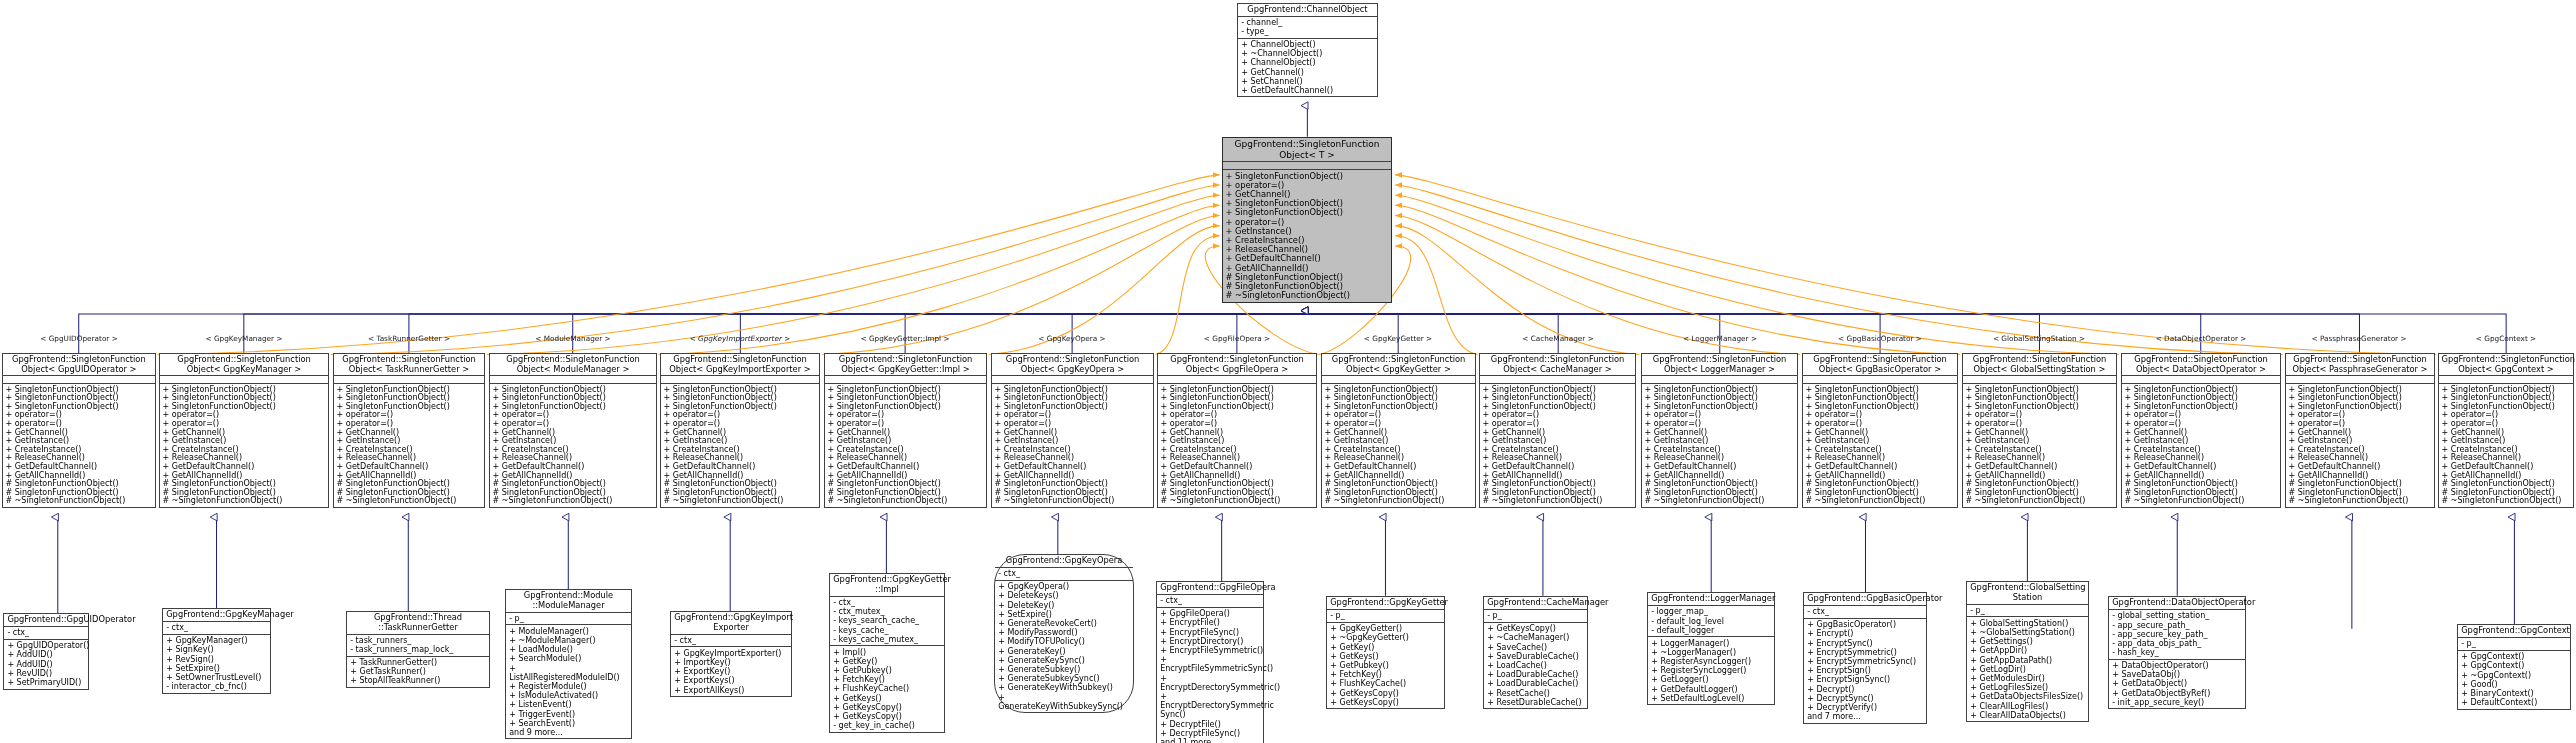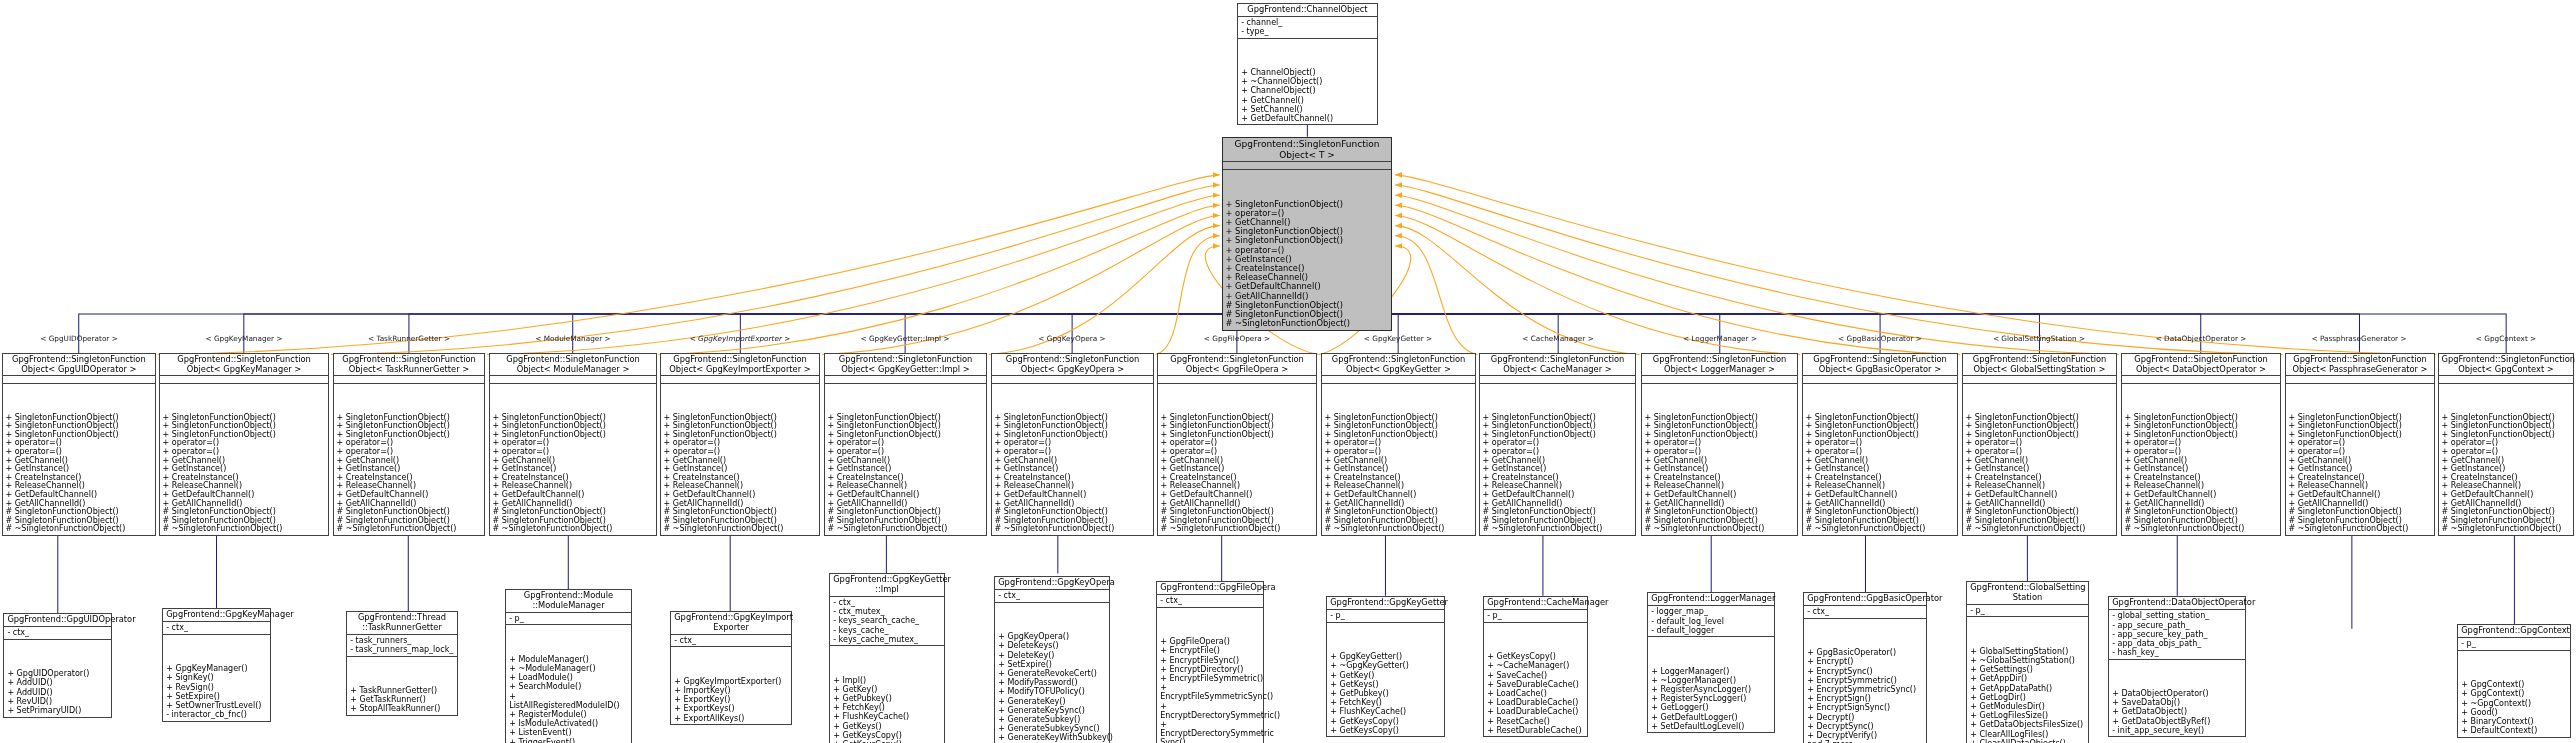--- a/index.html
+++ b/index.html
@@ -36,21 +36,20 @@
     line-height:10.2px;
     border-bottom:1px solid #404040;
     min-height:5.7px;
   }
   .uml .attrs.empty{min-height:9px;padding:2.5px 3.8px;}
   .uml .ops{
     box-sizing:border-box;
     padding:1.3px 3.8px 1.9px 3.8px;
     font-size:9px;
     line-height:10.2px;
-    margin-top:28px;
   }
   .uml .row{white-space:nowrap;}
   .uml .row.wrap{white-space:normal;}
 
   
   .uml.mid .title{font-size:8.3px;line-height:9.2px;padding:1.3px 2.5px;}
   .uml.mid .ops{font-size:8px;line-height:8.6px;padding:1.3px 2.5px;}
   .uml.mid .attrs{min-height:8.3px;}
 
   .uml.small .title{font-size:8.3px;line-height:9.5px;padding:1.3px 3.2px;}
@@ -516,21 +515,21 @@
     <div class="targ" style="left: 1072px; top: 335px;">&lt; GpgKeyOpera &gt;</div>
     <div class="targ" style="left: 1237px; top: 335px;">&lt; GpgFileOpera &gt;</div>
     <div class="targ" style="left: 1398px; top: 335px;">&lt; GpgKeyGetter &gt;</div>
     <div class="targ" style="left: 1558px; top: 335px;">&lt; CacheManager &gt;</div>
     <div class="targ" style="left: 1720px; top: 335px;">&lt; LoggerManager &gt;</div>
     <div class="targ" style="left: 1880px; top: 335px;">&lt; GpgBasicOperator &gt;</div>
     <div class="targ" style="left: 2039px; top: 335px;">&lt; GlobalSettingStation &gt;</div>
     <div class="targ" style="left: 2201px; top: 335px;">&lt; DataObjectOperator &gt;</div>
     <div class="targ" style="left: 2359px; top: 335px;">&lt; PassphraseGenerator &gt;</div>
     <div class="targ" style="left: 2506px; top: 335px;">&lt; GpgContext &gt;</div>
-    <div class="uml small" style="left: 3.2px; top: 613px; width: 109px;">
+    <div class="uml small" style="left: 3.2px; top: 613px; width: 86px;">
       <div class="title">GpgFrontend::GpgUIDOperator</div>
       <div class="attrs">
         <div class="row">- ctx_</div>
       </div>
       <div class="ops">
         <div class="row">+ GpgUIDOperator()</div>
         <div class="row">+ AddUID()</div>
         <div class="row">+ AddUID()</div>
         <div class="row">+ RevUID()</div>
         <div class="row">+ SetPrimaryUID()</div>
@@ -543,21 +542,21 @@
       </div>
       <div class="ops">
         <div class="row">+ GpgKeyManager()</div>
         <div class="row">+ SignKey()</div>
         <div class="row">+ RevSign()</div>
         <div class="row">+ SetExpire()</div>
         <div class="row">+ SetOwnerTrustLevel()</div>
         <div class="row">- interactor_cb_fnc()</div>
       </div>
     </div>
-    <div class="uml small" style="left: 346px; top: 611px; width: 112px;">
+    <div class="uml small" style="left: 346px; top: 611px; width: 144px;">
       <div class="title">GpgFrontend::Thread
 ::TaskRunnerGetter</div>
       <div class="attrs">
         <div class="row">- task_runners_</div>
         <div class="row">- task_runners_map_lock_</div>
       </div>
       <div class="ops">
         <div class="row">+ TaskRunnerGetter()</div>
         <div class="row">+ GetTaskRunner()</div>
         <div class="row">+ StopAllTeakRunner()</div>
@@ -612,21 +611,21 @@
         <div class="row">+ GetKey()</div>
         <div class="row">+ GetPubkey()</div>
         <div class="row">+ FetchKey()</div>
         <div class="row">+ FlushKeyCache()</div>
         <div class="row">+ GetKeys()</div>
         <div class="row">+ GetKeysCopy()</div>
         <div class="row">+ GetKeysCopy()</div>
         <div class="row">- get_key_in_cache()</div>
       </div>
     </div>
-    <div class="uml small" style="left: 994px; top: 576px; width: 116px;">
+    <div class="uml small" style="left: 994px; top: 554px; width: 140px; border-radius: 31px;">
       <div class="title">GpgFrontend::GpgKeyOpera</div>
       <div class="attrs">
         <div class="row">- ctx_</div>
       </div>
       <div class="ops">
         <div class="row">+ GpgKeyOpera()</div>
         <div class="row">+ DeleteKeys()</div>
         <div class="row">+ DeleteKey()</div>
         <div class="row">+ SetExpire()</div>
         <div class="row">+ GenerateRevokeCert()</div>

